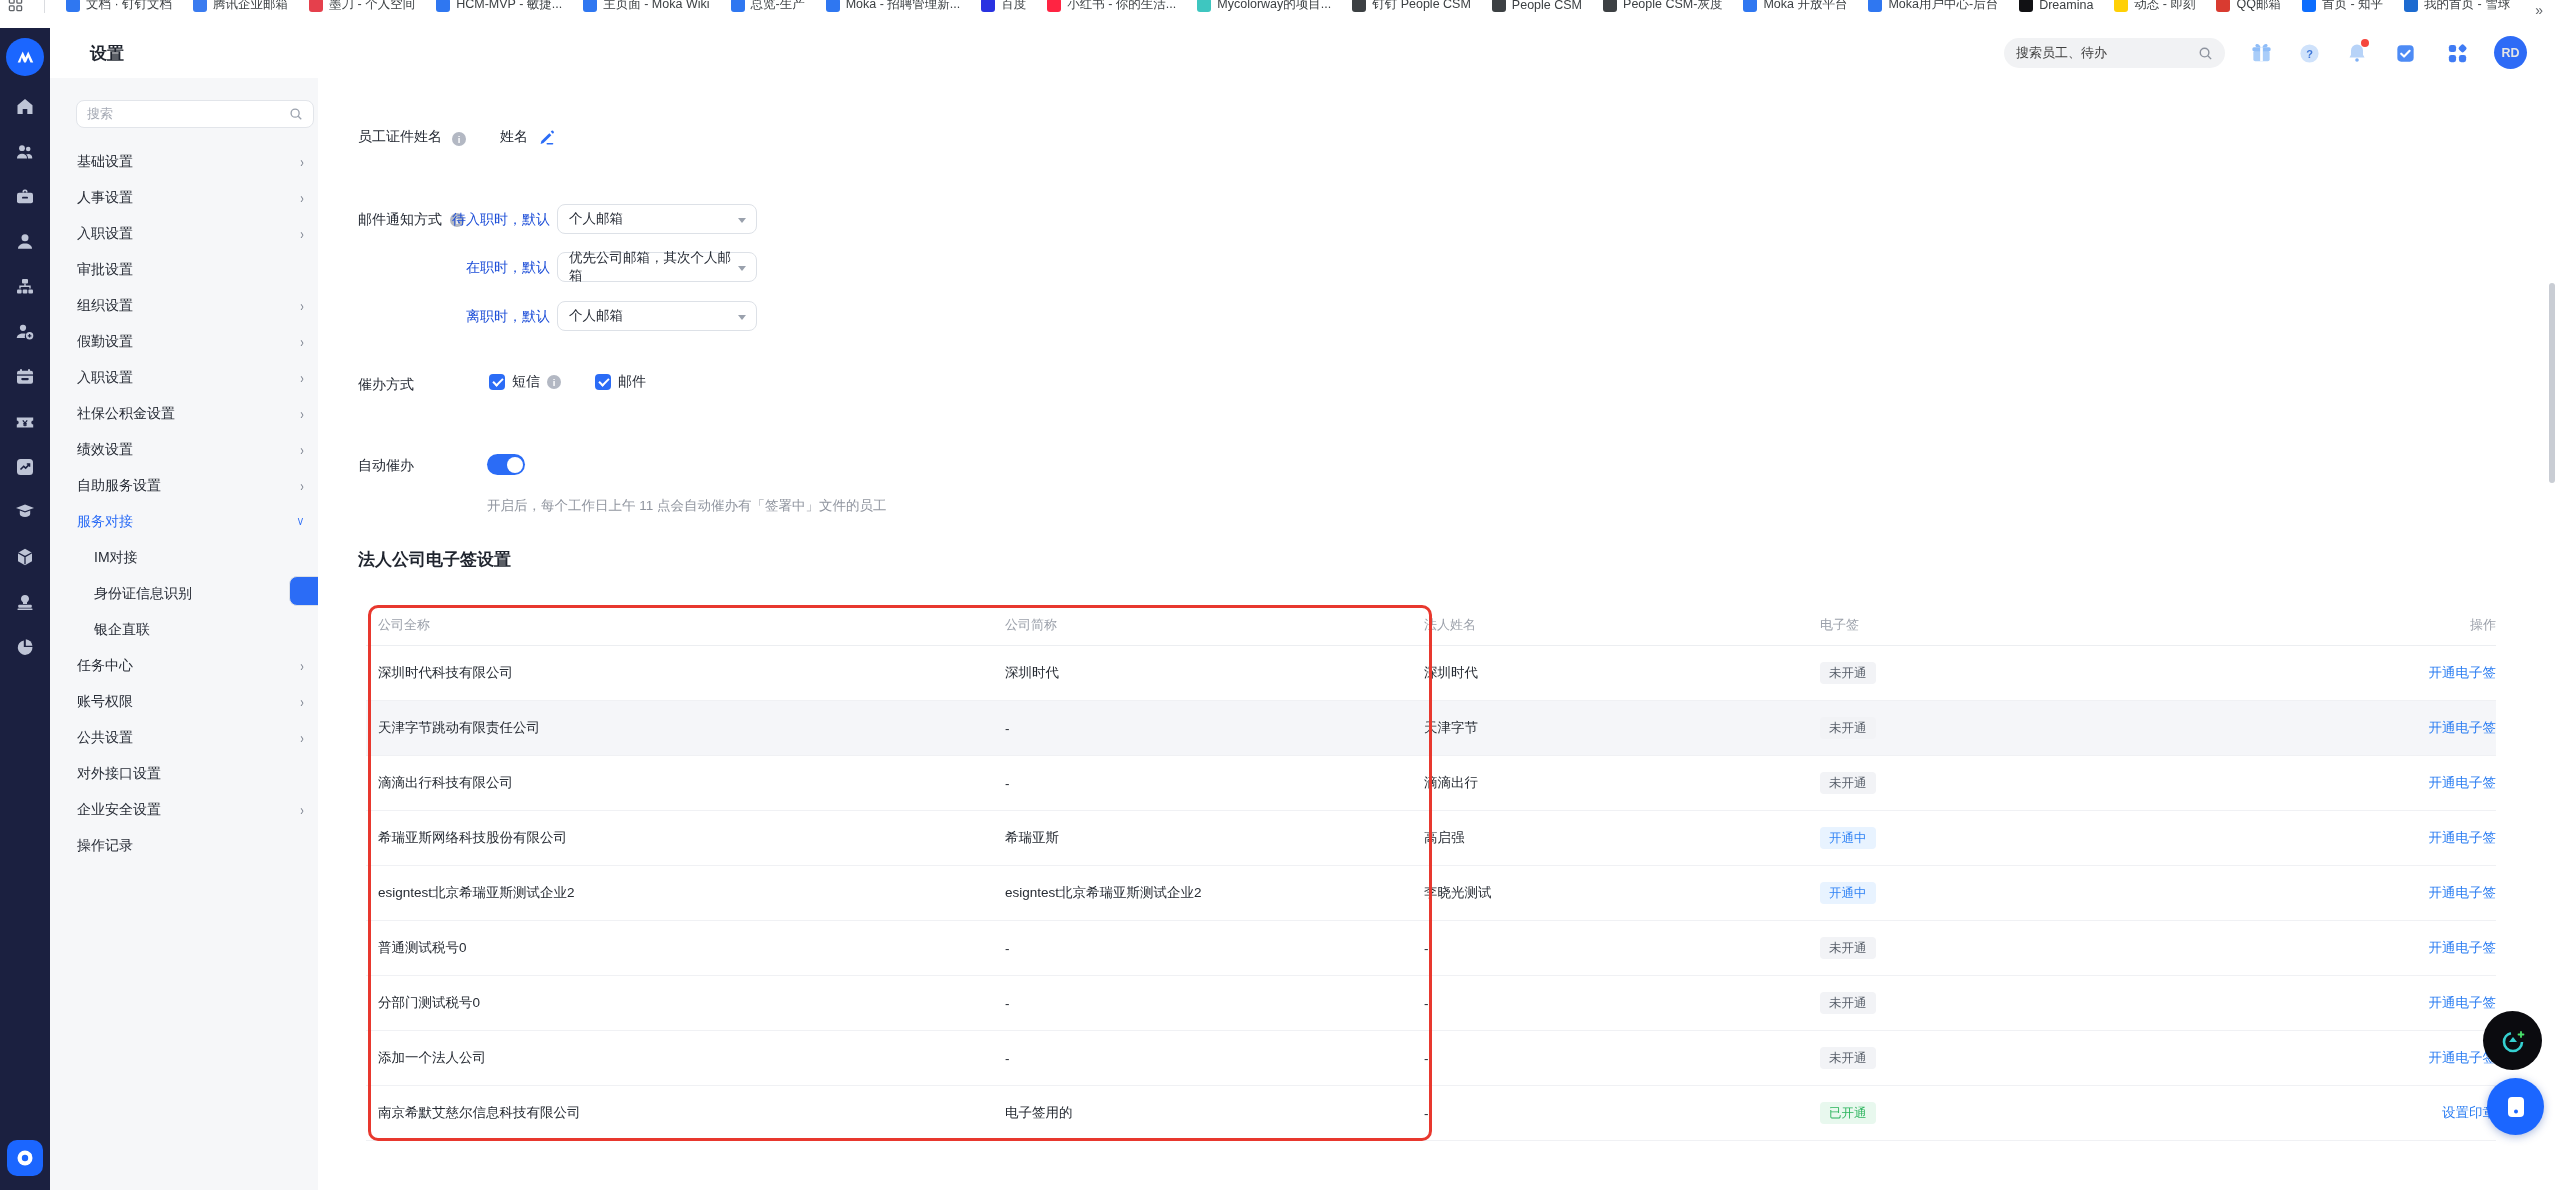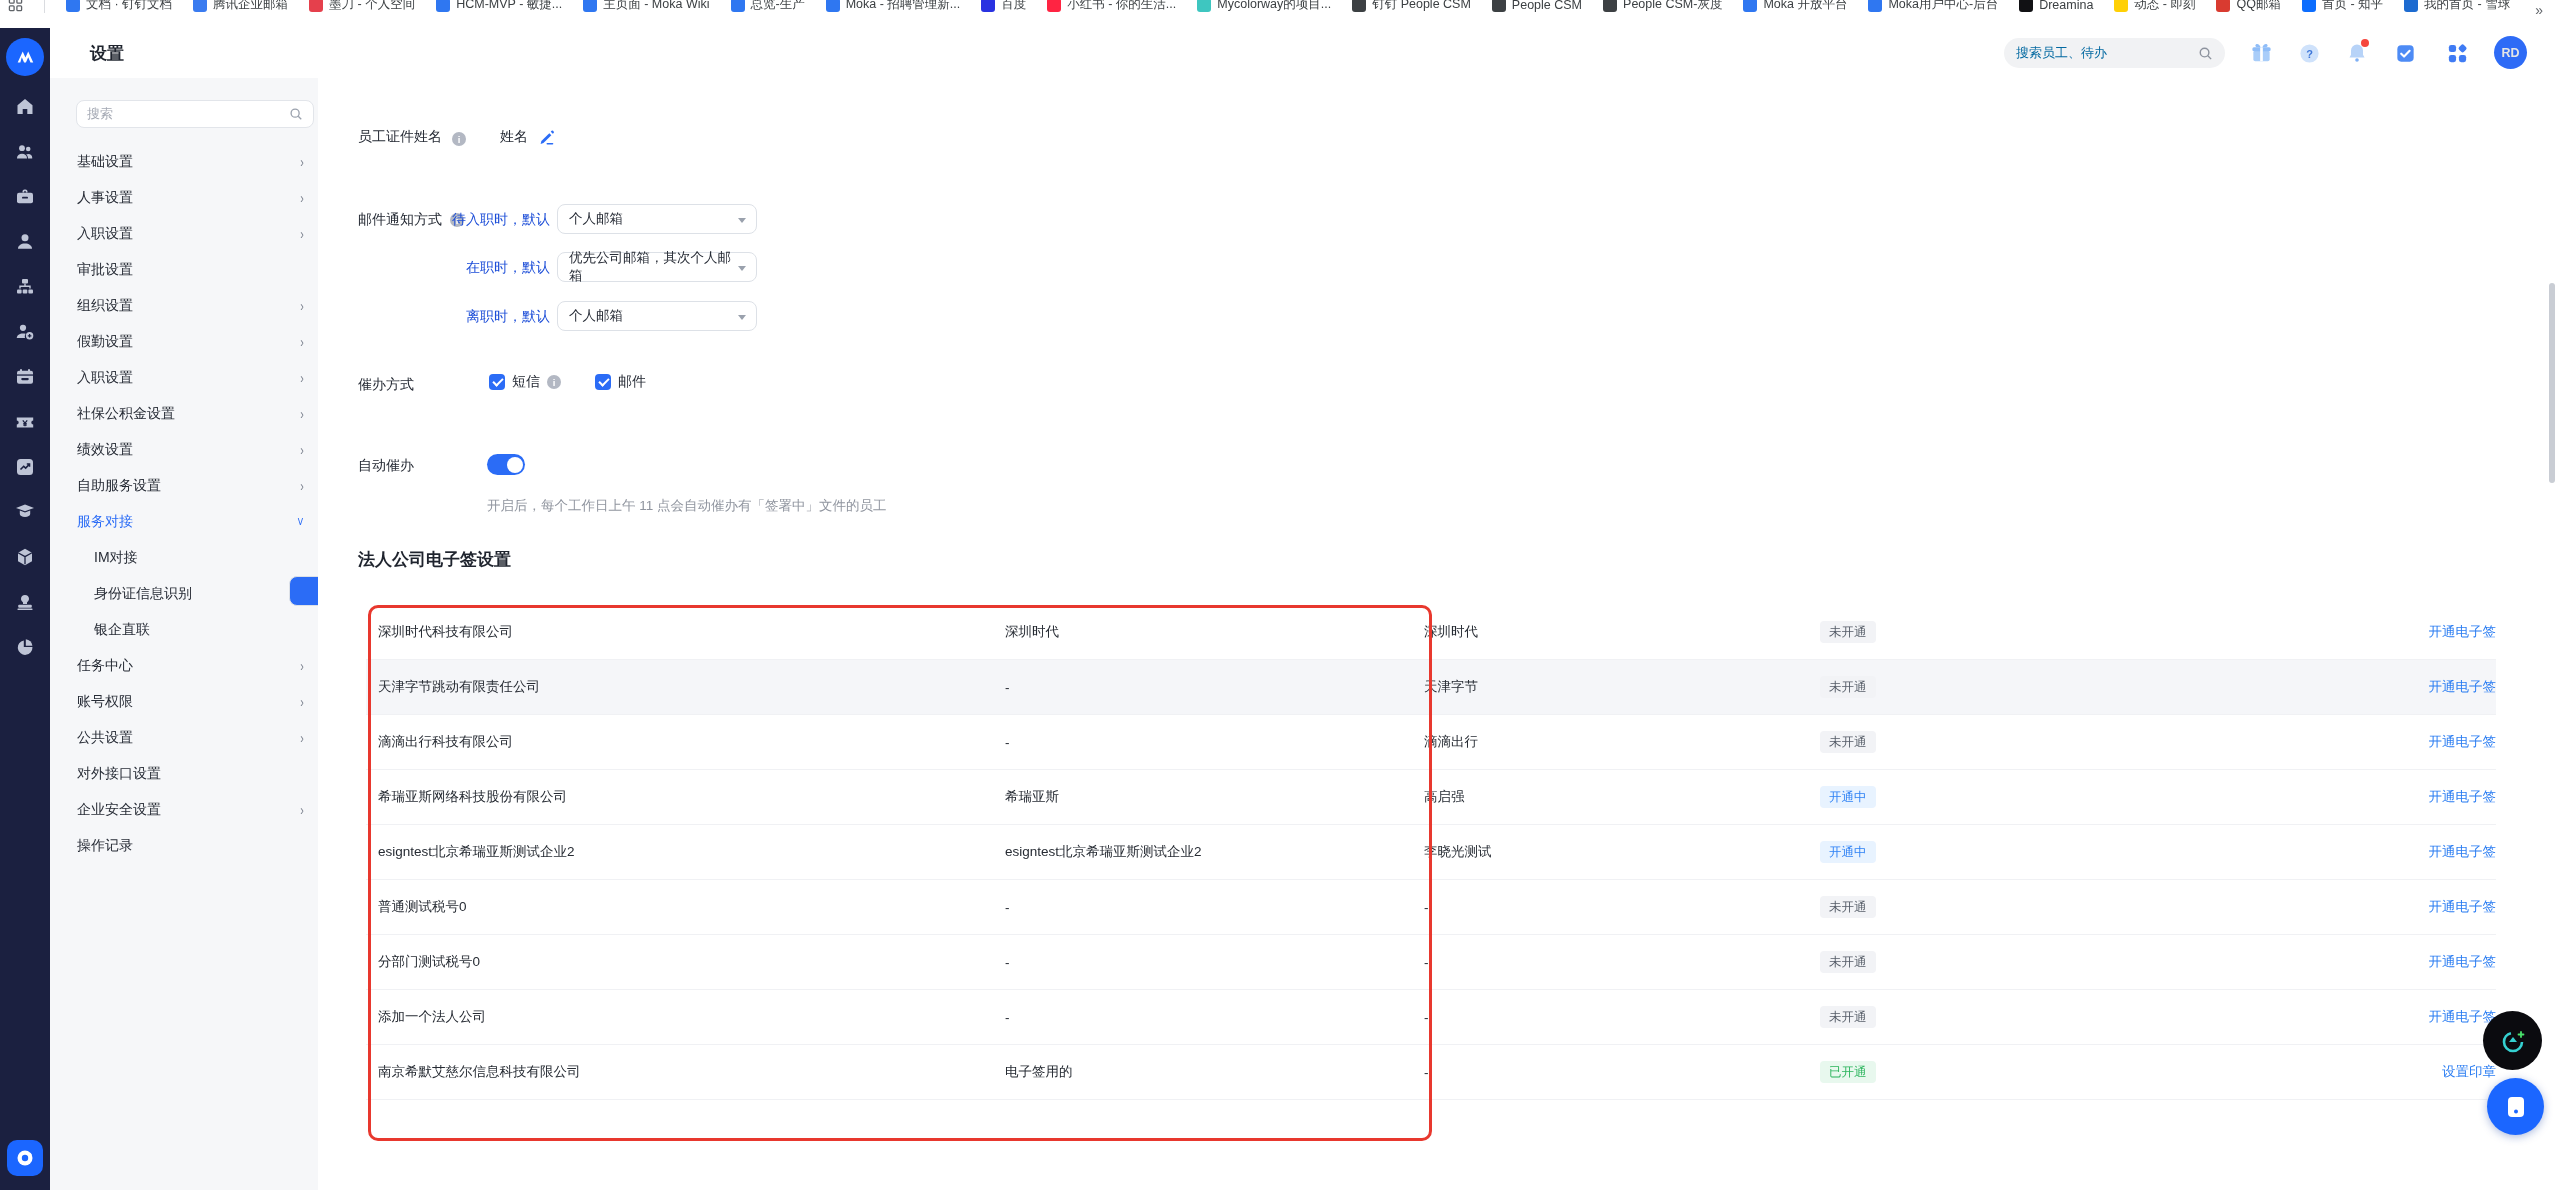--- a/index.html
+++ b/index.html
@@ -11,21 +11,21 @@
   .bm-item{display:flex;align-items:center;gap:6px;font-size:12.5px;color:#3c4043;cursor:pointer;}
   .bm-fav{width:14px;height:14px;border-radius:3px;flex:0 0 auto;}
   .bm-sep{width:1px;height:16px;background:#dadce0;}
   .bm-apps{display:flex;align-items:center;}
   .bm-more{position:absolute;right:14px;top:2px;font-size:14px;color:#5f6368;}
   
   .app-header{position:absolute;left:50px;top:28px;width:2507px;height:50px;background:#fff;border-bottom:1px solid #eef0f3;}
   .app-title{position:absolute;left:40px;top:14px;font-size:17px;font-weight:bold;color:#1f242e;}
   .hsearch{position:absolute;left:1954px;top:10px;width:221px;height:30px;background:#f1f2f4;border-radius:16px;
     display:flex;align-items:center;padding:0 12px;box-sizing:border-box;}
-  .hsearch .ph{flex:1;font-size:13px;color:#0369a1;}
+  .hsearch .ph{flex:1;font-size:13px;color:#404040;}
   .hicon{position:absolute;top:12px;width:26px;height:26px;display:flex;align-items:center;justify-content:center;cursor:pointer;}
   .avatar{position:absolute;left:2444px;top:8px;width:33px;height:33px;border-radius:50%;background:#2e6bf6;color:#e5e5e5;
     font-size:12.5px;font-weight:bold;display:flex;align-items:center;justify-content:center;cursor:pointer;}
   .bell-dot{position:absolute;right:1px;top:-1px;width:8px;height:8px;border-radius:50%;background:#f5463d;}
   
   .rail{position:absolute;left:0;top:28px;width:50px;height:1162px;background:#1b2040;}
   .rail-logo{position:absolute;left:6px;top:10px;width:38px;height:38px;border-radius:50%;background:#1b66ff;
     display:flex;align-items:center;justify-content:center;}
   .rail-icons{position:absolute;left:0;top:68px;width:50px;display:flex;flex-direction:column;align-items:center;gap:23px;}
   .rail-ic{width:22px;height:22px;display:flex;align-items:center;justify-content:center;cursor:pointer;opacity:.92;}
@@ -475,20 +475,27 @@
       <span>自动催办</span>
     </div>
     <div class="toggle" style="top:376px">
         <span class="knob"></span>
       </div>
     <div class="form-desc" style="top:419px">开启后，每个工作日上午 11 点会自动催办有「签署中」文件的员工</div>
 
     <div class="sec-title" style="top:470px">法人公司电子签设置</div>
 
     <div class="tbl" id="tbl">
+        <div class="trow head">
+          <div class="c1">公司全称</div>
+          <div class="c2">公司简称</div>
+          <div class="c3">法人姓名</div>
+          <div class="c4">电子签</div>
+          <div class="c5">操作</div>
+        </div>
         <div class="trow">
           <div class="c1">深圳时代科技有限公司</div>
           <div class="c2">深圳时代</div>
           <div class="c3">深圳时代</div>
           <div class="c4"><span class="badge none">未开通</span></div>
           <div class="c5"><span class="act-link">开通电子签</span></div>
         </div>
         <div class="trow hovered">
           <div class="c1">天津字节跳动有限责任公司</div>
           <div class="c2">-</div>

